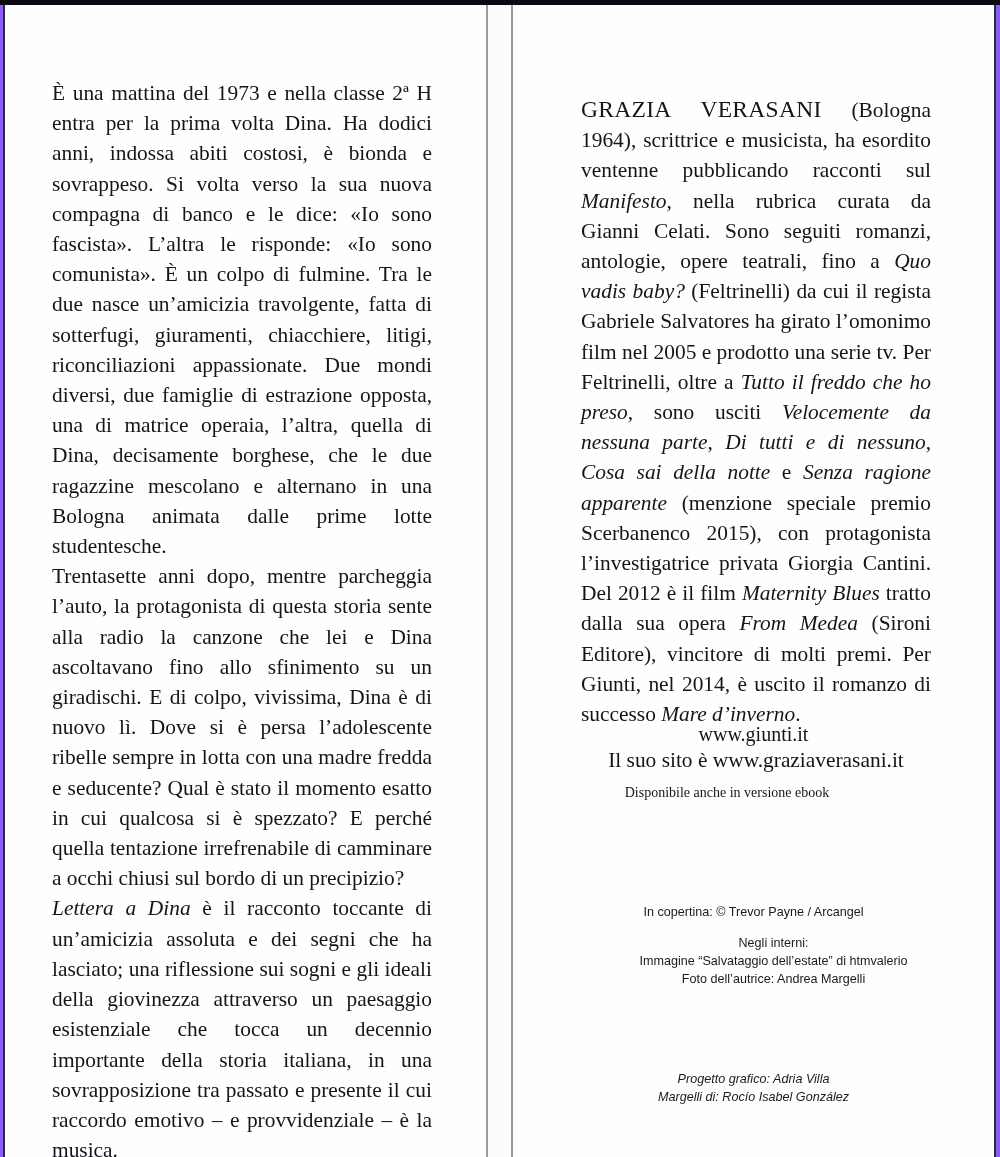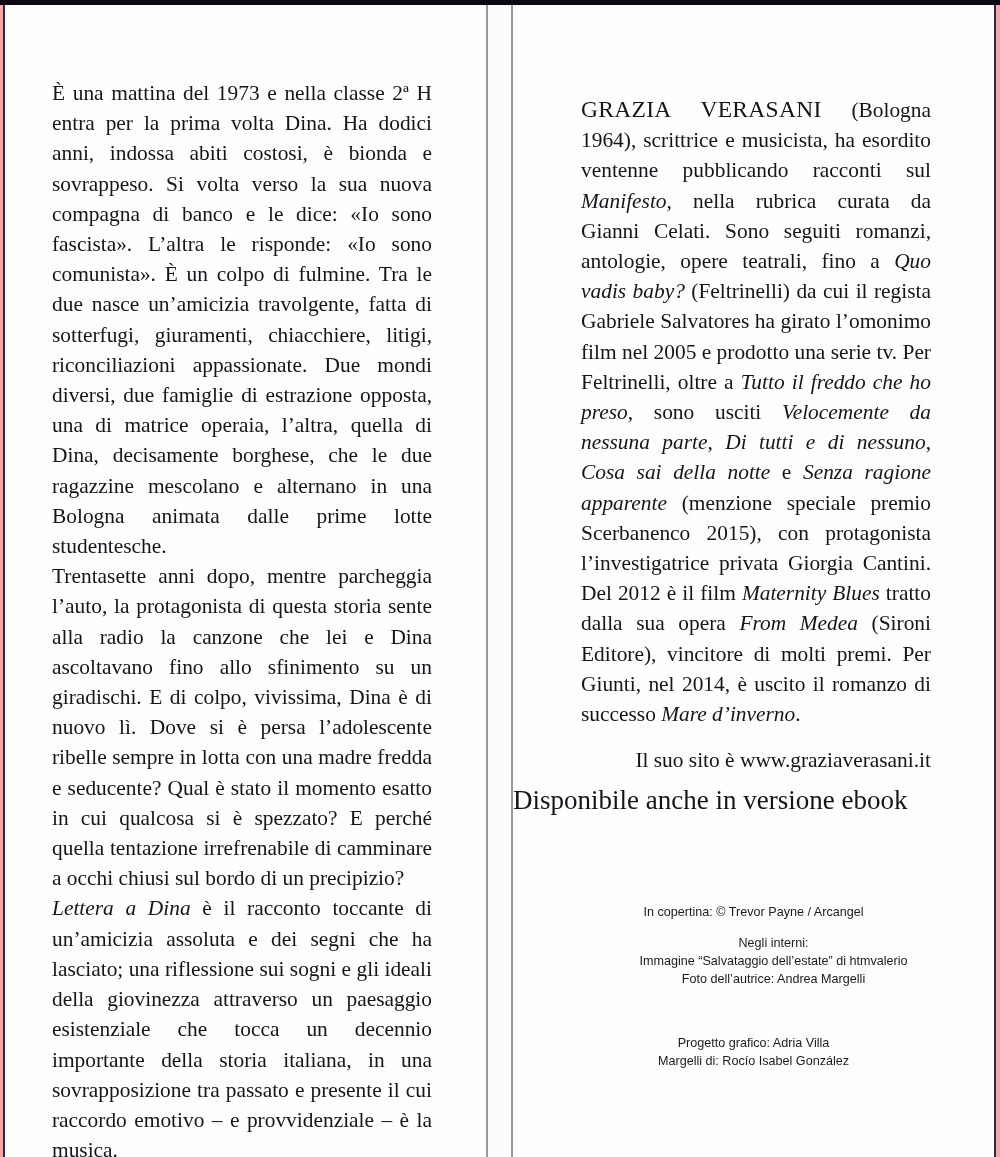--- a/index.html
+++ b/index.html
@@ -5,21 +5,21 @@
 <style>
   html, body {
     margin: 0;
     padding: 0;
     background: #ffffff;
   }
   #spread {
     position: relative;
     width: 1000px;
     height: 1157px;
-    background: #fca5a5;
+    background: #8b5cf6;
     overflow: hidden;
     font-family: "Liberation Serif", "DejaVu Serif", serif;
     -webkit-font-smoothing: antialiased;
   }
 
   
   .edge-top {
     position: absolute;
     left: 0; top: 0;
     width: 1000px; height: 5px;
@@ -92,58 +92,58 @@
     color: #14141a;
     text-align: justify;
     text-justify: inter-word;
     hyphens: none;
   }
   .bio p { margin: 16px; }
   .bio .name {
     font-size: 23.5px;
     letter-spacing: 0.3px;
   }
-  .bio .lastline { text-align: right; }
+  .bio .lastline { text-align: center; }
 
   i, .it { font-style: italic; }
 
   
   .pub-site {
     position: absolute;
     left: 513px;
     top: 723px;
     width: 481px;
     text-align: center;
     font-size: 20px;
     color: #14141a;
   }
   .pub-ebook {
     position: absolute;
     left: 513px;
     top: 785px;
     width: 428px;
-    text-align: left;
-    font-size: 27px;
+    text-align: center;
+    font-size: 14px;
     color: #14141a;
   }
 
   
   .credits {
     position: absolute;
     left: 513px;
     width: 481px;
     text-align: center;
     font-family: "Liberation Sans", "DejaVu Sans", sans-serif;
     font-size: 12.6px;
     line-height: 18px;
     color: #1b1b1b;
   }
   .credits-cover    { top: 903px; }
   .credits-interior { top: 934px; margin-left: 20px; }
-  .credits-design   { top: 1034px; }
+  .credits-design   { top: 1070px; font-style: italic; }
   .credits div { white-space: nowrap; }
 </style>
 </head>
 <body>
 
 <div id="spread">
 
   <div class="page page-left"></div>
   <div class="page page-right"></div>
 
@@ -159,20 +159,21 @@
     <p>È una mattina del 1973 e nella classe 2ª H entra per la prima volta Dina. Ha dodici anni, indossa abiti costosi, è bionda e sovrappeso. Si volta verso la sua nuova compagna di banco e le dice: «Io sono fascista». L’altra le risponde: «Io sono comunista». È un colpo di fulmine. Tra le due nasce un’amicizia travolgente, fatta di sotterfugi, giuramenti, chiacchiere, litigi, riconciliazioni appassionate. Due mondi diversi, due famiglie di estrazione opposta, una di matrice operaia, l’altra, quella di Dina, decisamente borghese, che le due ragazzine mescolano e alternano in una Bologna animata dalle prime lotte studentesche.</p>
     <p>Trentasette anni dopo, mentre parcheggia l’auto, la protagonista di questa storia sente alla radio la canzone che lei e Dina ascoltavano fino allo sfinimento su un giradischi. E di colpo, vivissima, Dina è di nuovo lì. Dove si è persa l’adolescente ribelle sempre in lotta con una madre fredda e seducente? Qual è stato il momento esatto in cui qualcosa si è spezzato? E perché quella tentazione irrefrenabile di camminare a occhi chiusi sul bordo di un precipizio?</p>
     <p><i class="it">Lettera a Dina</i><span> è il racconto toccante di un’amicizia assoluta e dei segni che ha lasciato; una riflessione sui sogni e gli ideali della giovinezza attraverso un paesaggio esistenziale che tocca un decennio importante della storia italiana, in una sovrapposizione tra passato e presente il cui raccordo emotivo – e provvidenziale – è la musica.</span></p>
   </div>
 
   <div class="bio">
     <p><span class="name">GRAZIA VERASANI</span><span> (Bologna 1964), scrittrice e musicista, ha esordito ventenne pubblicando racconti sul </span><i class="it">Manifesto</i><span>, nella rubrica curata da Gianni Celati. Sono seguiti romanzi, antologie, opere teatrali, fino a </span><i class="it">Quo vadis baby?</i><span> (Feltrinelli) da cui il regista Gabriele Salvatores ha girato l’omonimo film nel 2005 e prodotto una serie tv. Per Feltrinelli, oltre a </span><i class="it">Tutto il freddo che ho preso</i><span>, sono usciti </span><i class="it">Velocemente da nessuna parte</i><span>, </span><i class="it">Di tutti e di nessuno</i><span>, </span><i class="it">Cosa sai della notte</i><span> e </span><i class="it">Senza ragione apparente</i><span> (menzione speciale premio Scerbanenco 2015), con protagonista l’investigatrice privata Giorgia Cantini. Del 2012 è il film </span><i class="it">Maternity Blues</i><span> tratto dalla sua opera </span><i class="it">From Medea</i><span> (Sironi Editore), vincitore di molti premi. Per Giunti, nel 2014, è uscito il romanzo di successo </span><i class="it">Mare d’inverno</i><span>.</span></p>
     <p class="lastline">Il suo sito è www.graziaverasani.it</p>
   </div>
 
+  <div class="pub-site">www.giunti.it</div>
   <div class="pub-ebook">Disponibile anche in versione ebook</div>
 
   <div class="credits credits-cover">
     <div>In copertina: © Trevor Payne / Arcangel</div>
   </div>
 
   <div class="credits credits-interior">
     <div>Negli interni:</div>
     <div>Immagine “Salvataggio dell’estate” di htmvalerio</div>
     <div>Foto dell’autrice: Andrea Margelli</div>

